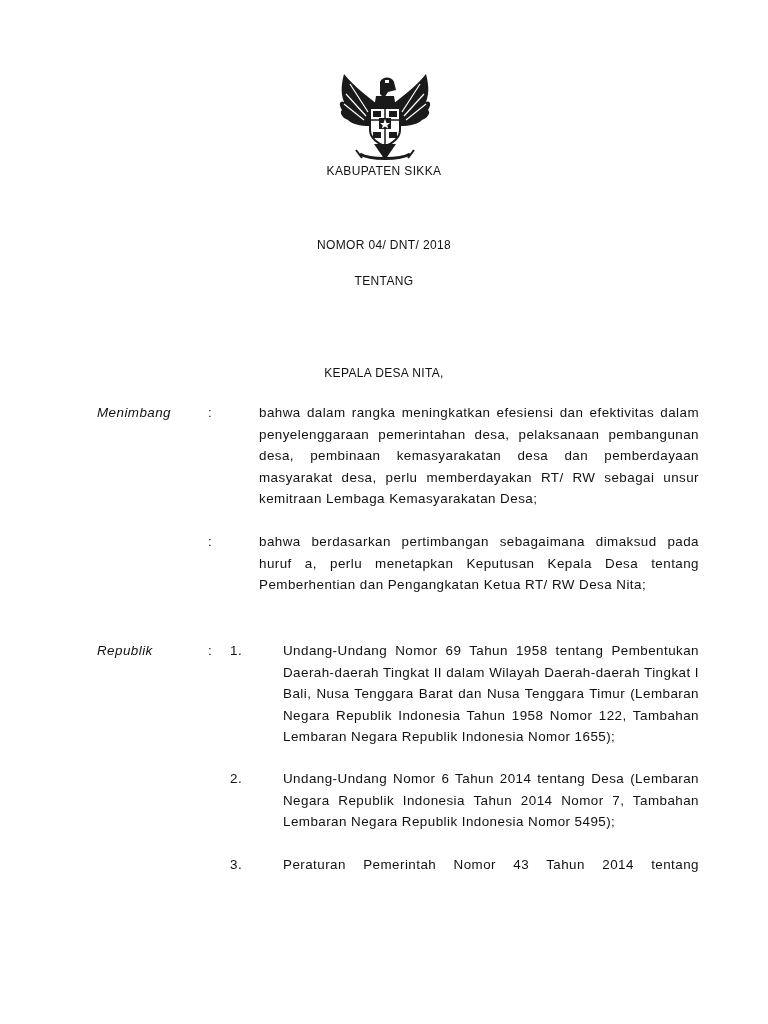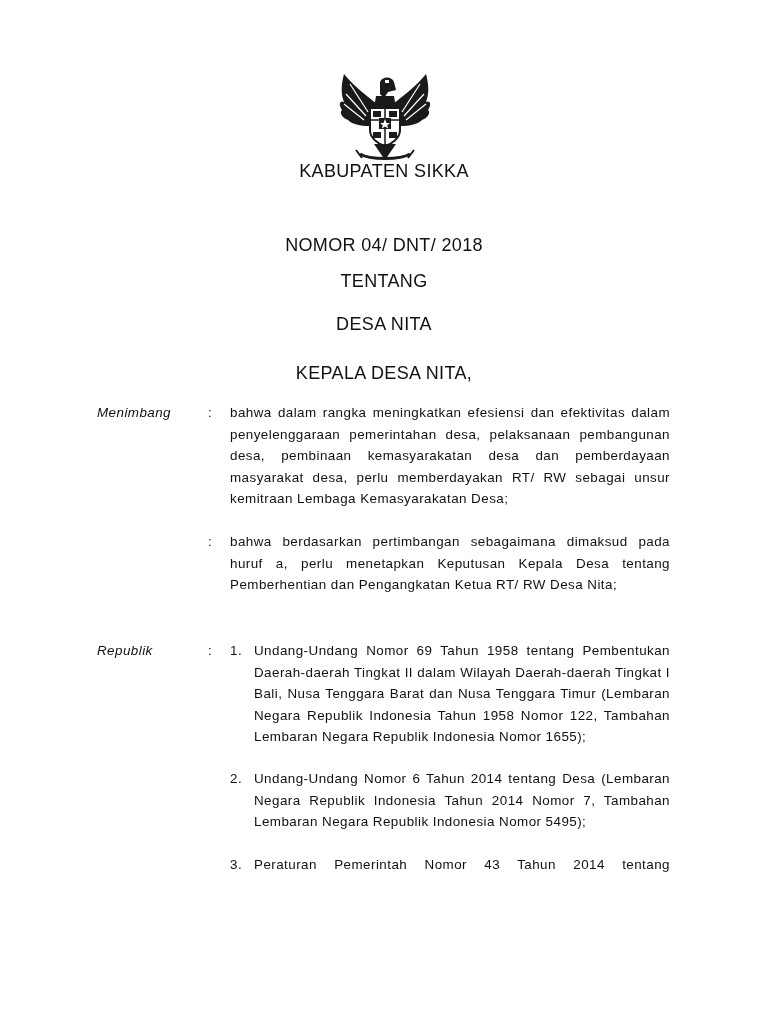--- a/index.html
+++ b/index.html
@@ -1,27 +1,27 @@
 <!DOCTYPE html>
 <html><head>
 <meta charset="utf-8">
 <style>
   html, body { margin: 0; padding: 0; background: #ffffff; }
   body { width: 768px; height: 1024px; position: relative; overflow: hidden;
          font-family: "Liberation Sans", "DejaVu Sans", sans-serif; color: #111; }
   .page { position: absolute; left: 0; top: 0; width: 768px; height: 1024px; background: #fff; }
   .emblem { position: absolute; left: 330px; top: 68px; width: 110px; height: 100px; }
   .center-line { position: absolute; left: 0; width: 768px; text-align: center;
-                 font-size: 18px; letter-spacing: 0.35px; line-height: 16px; }
+                 font-size: 12px; letter-spacing: 0.35px; line-height: 16px; }
   .section { position: absolute; left: 97px; width: 575px; font-size: 13.4px; letter-spacing: 0.45px; }
   .sec-label { position: absolute; left: 0; top: 0; font-style: italic; }
   .row { position: absolute; left: 0; width: 575px; }
   .colon { position: absolute; left: 111px; }
   .num { position: absolute; left: 133px; }
-  .body-text { position: absolute; text-align: justify; text-align-last: left; line-height: 21.5px; }
+  .body-text { position: absolute; text-align: justify; text-align-last: left; line-height: 21.5px; margin-left: 29px; }
   .body-text.justify-last { text-align-last: justify; }
   .menimbang-text { left: 133px; width: 440px; }
   .mengingat-text { left: 157px; width: 416px; }
 </style>
 </head>
 <body>
 
 <div class="page">
 
   <div class="emblem">
@@ -51,21 +51,20 @@
       <path d="M44 76 L55 92 L66 76 Z" fill="#1a1a1a"></path>
 
       <path d="M30 86 C40 92, 70 92, 80 86" stroke="#1a1a1a" stroke-width="3" fill="none"></path>
       <path d="M26 82 L32 90 M84 82 L78 90" stroke="#1a1a1a" stroke-width="2"></path>
     </svg>
   </div>
 
   <div class="center-line" style="top:163px">KABUPATEN SIKKA</div>
   <div class="center-line" style="top:237px">NOMOR 04/ DNT/ 2018</div>
   <div class="center-line" style="top:273px">TENTANG</div>
-  <div class="center-line" style="top:316px">DESA NITA</div>
   <div class="center-line" style="top:365px">KEPALA DESA NITA,</div>
 
   <div class="section" style="top:405px">
     <span class="sec-label">Menimbang</span>
     <div class="row" style="top:0">
       <span class="colon">:</span>
       <div class="body-text menimbang-text" style="top:-3px">bahwa dalam rangka meningkatkan efesiensi dan efektivitas dalam penyelenggaraan pemerintahan desa, pelaksanaan pembangunan desa, pembinaan kemasyarakatan desa dan pemberdayaan masyarakat desa, perlu memberdayakan RT/ RW sebagai unsur kemitraan Lembaga Kemasyarakatan Desa;</div>
     </div>
     <div class="row" style="top:129px">
       <span class="colon">:</span>

